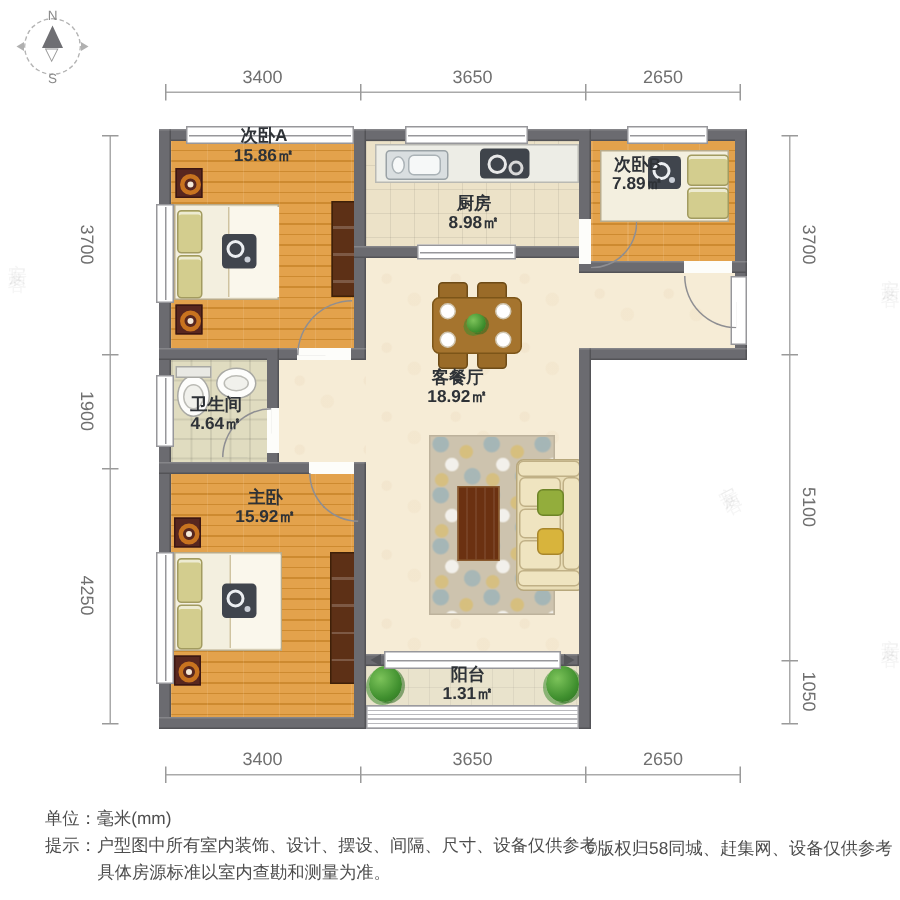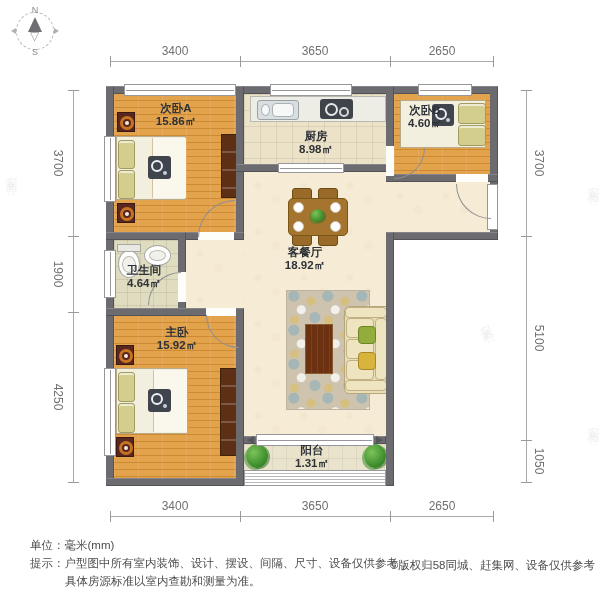--- a/index.html
+++ b/index.html
@@ -261,31 +261,31 @@
 <div class="gap" style="left:178px;top:272px;width:8px;height:30px;"></div>
 <div class="arc" style="left:148px;top:272px;width:32px;height:32px;border-top:1px solid #8e8e92;border-left:1px solid #8e8e92;border-top-left-radius:100%;"></div>
 
 <div class="gap" style="left:206px;top:308px;width:30px;height:8px;"></div>
 <div class="arc" style="left:206px;top:315px;width:32px;height:32px;border-bottom:1px solid #8e8e92;border-left:1px solid #8e8e92;border-bottom-left-radius:100%;"></div>
 
 <div class="gap" style="left:456px;top:174px;width:32px;height:8px;"></div>
 <div class="arc" style="left:456px;top:184px;width:34px;height:34px;border-bottom:1px solid #8e8e92;border-left:1px solid #8e8e92;border-bottom-left-radius:100%;"></div>
 <div class="leaf" style="left:487px;top:184px;width:11px;height:46px;"></div>
 
-<div class="rlabel" style="left:126px;top:102px;width:100px;text-align:center;">
+<div class="rlabel" style="left:126px;top:85px;width:100px;text-align:center;">
   <div>次卧A</div>
   <div>15.86㎡</div>
 </div>
 <div class="rlabel" style="left:266px;top:130px;width:100px;">
   <div>厨房</div>
   <div>8.98㎡</div>
 </div>
 <div class="rlabel" style="left:396px;top:104px;width:58px;">
   <div>次卧B</div>
-  <div>4.60㎡</div>
+  <div>7.89㎡</div>
 </div>
 <div class="rlabel" style="left:108px;top:264px;width:72px;">
   <div>卫生间</div>
   <div>4.64㎡</div>
 </div>
 <div class="rlabel" style="left:255px;top:246px;width:100px;">
   <div>客餐厅</div>
   <div>18.92㎡</div>
 </div>
 <div class="rlabel" style="left:127px;top:326px;width:100px;">

